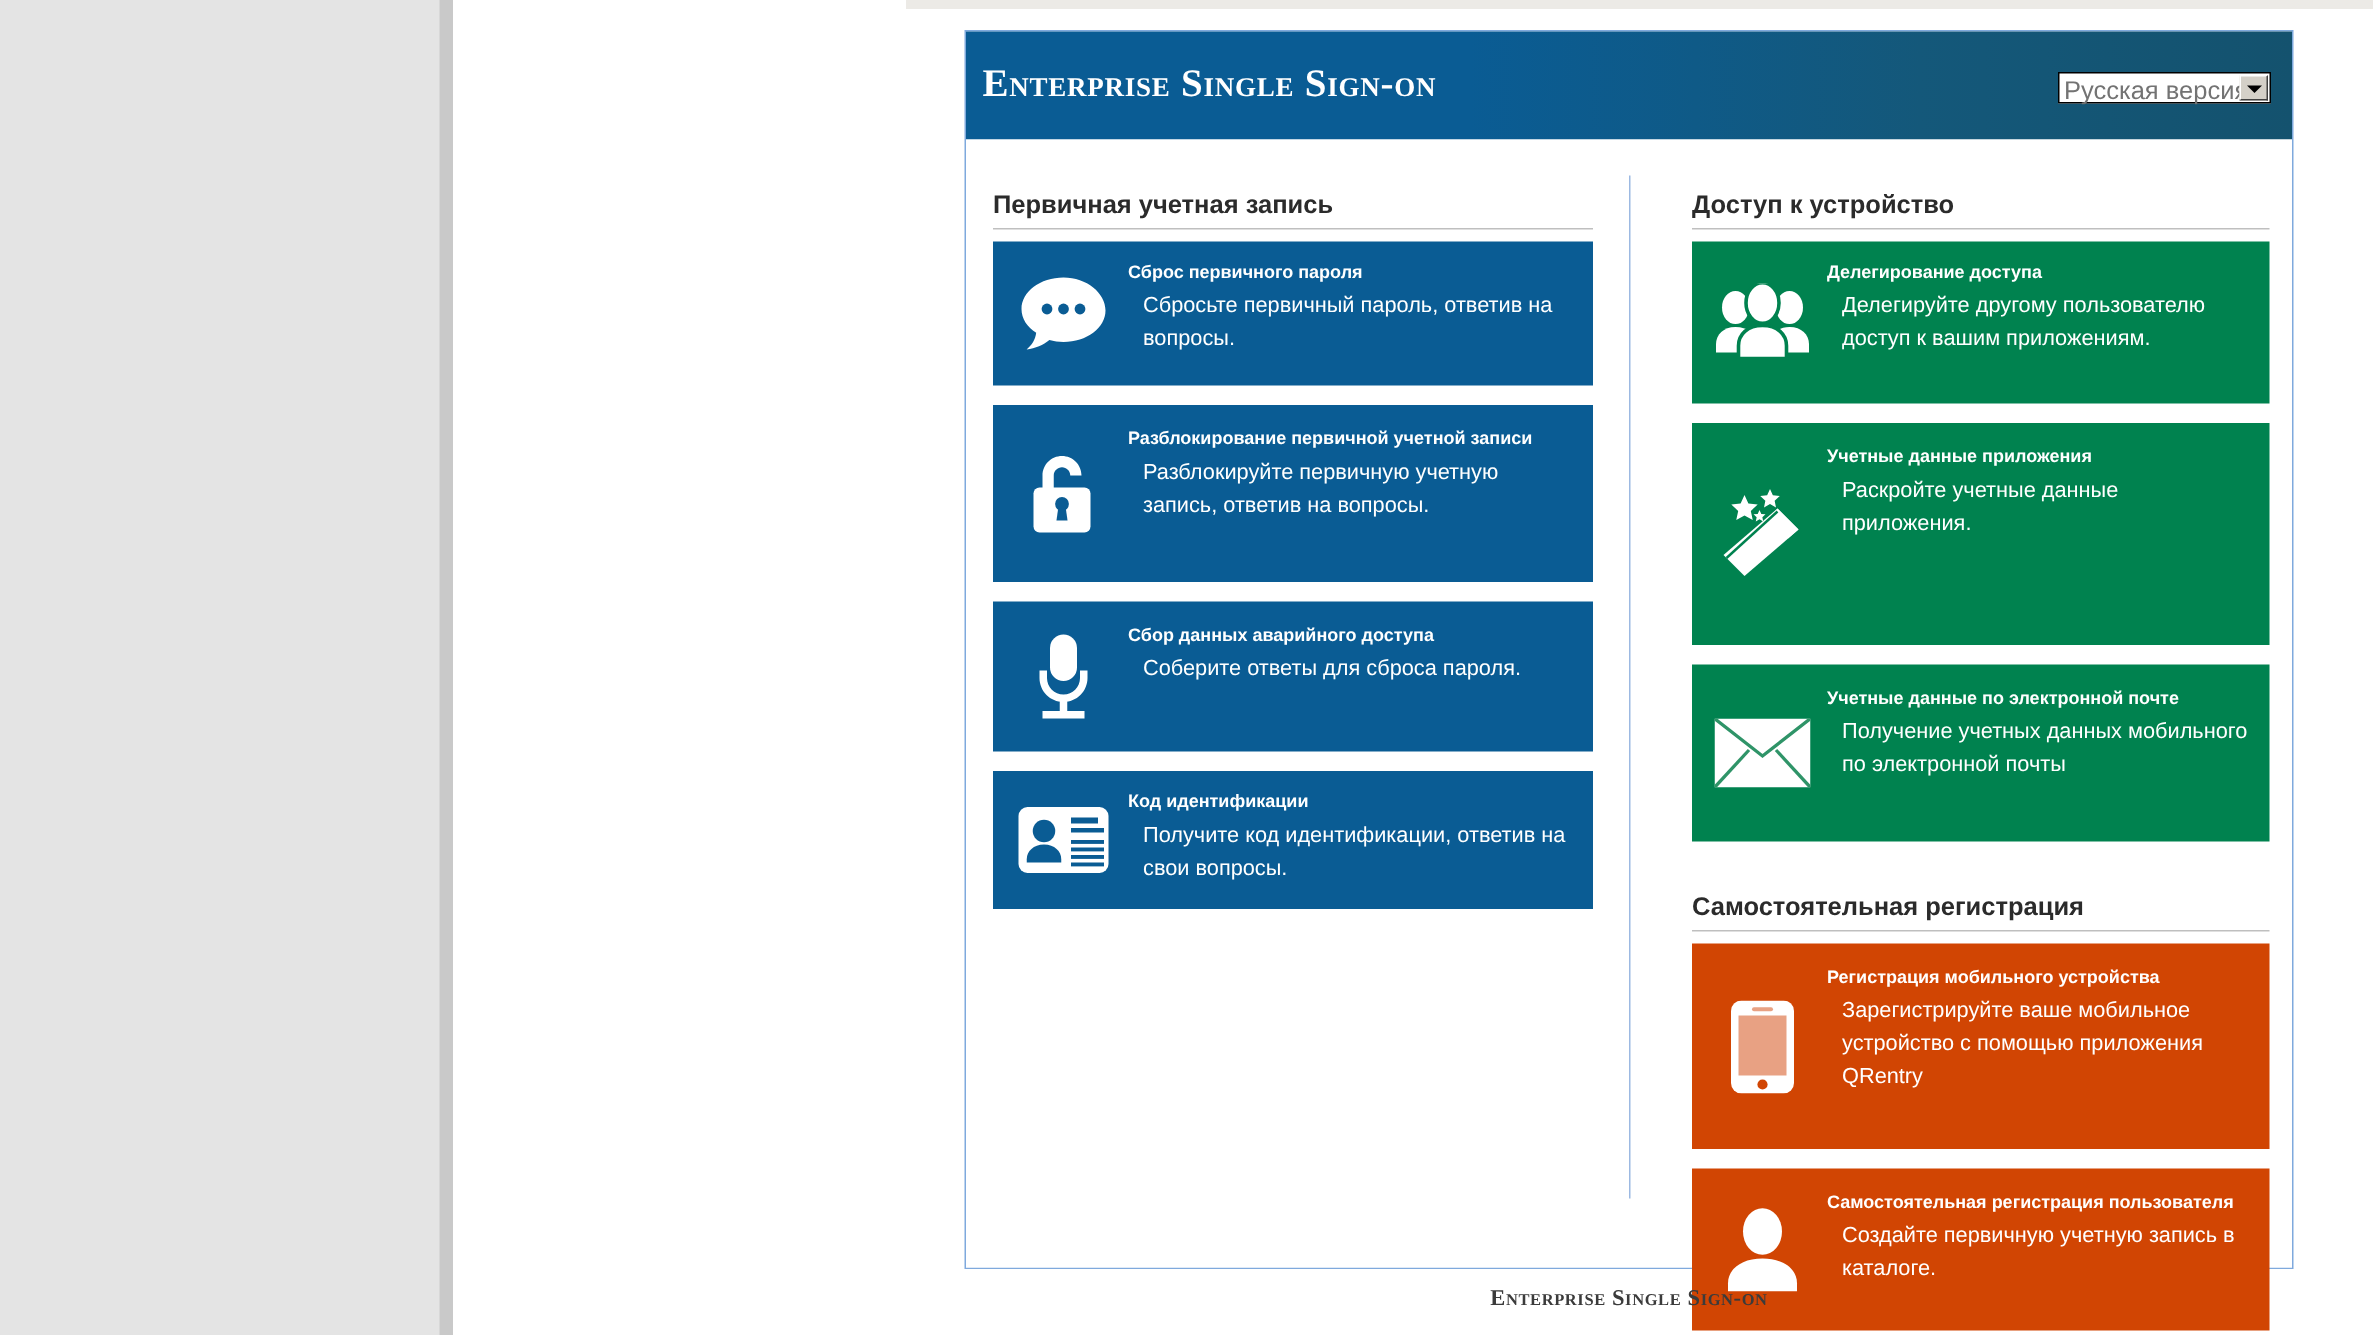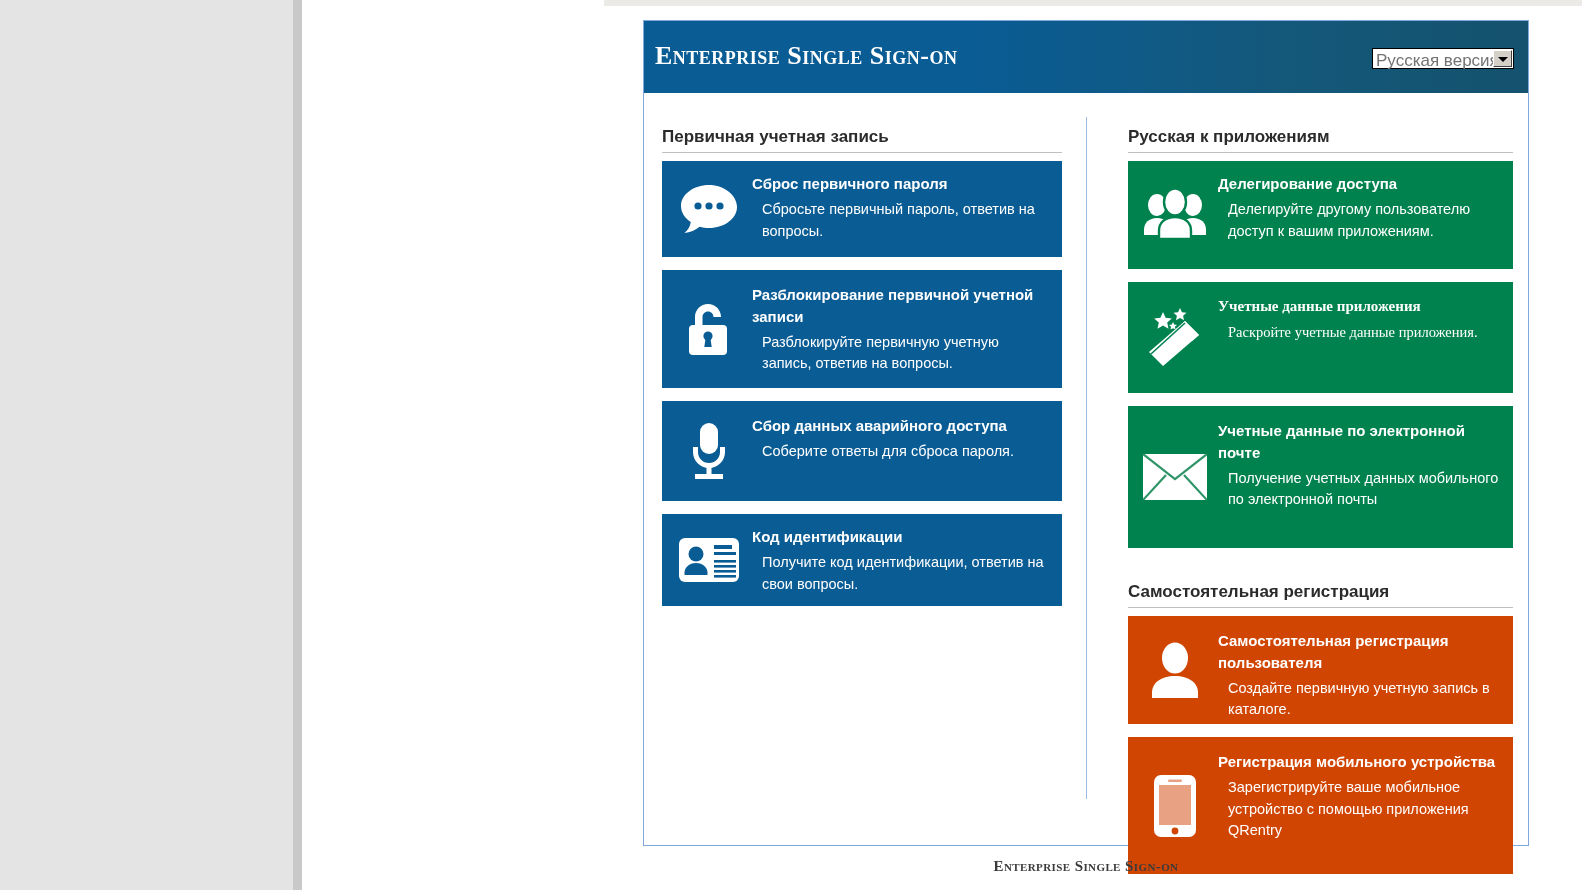--- a/index.html
+++ b/index.html
@@ -145,39 +145,39 @@
   .card-icon {
     position: absolute;
     left: 14px; top: 50%;
     transform: translateY(-50%);
     width: 66px; height: 66px;
     display: flex; align-items: center; justify-content: center;
   }
   .card-icon svg { display: block; }
   .card-body { margin-left: 90px; }
   .card-title {
-    font-size: 15px;
+    font-size: 12px;
     font-weight: bold;
     line-height: 1.45;
     margin-bottom: 4px;
   }
   .card-desc {
     font-size: 14.5px;
     line-height: 1.5;
     margin-left: 10px;
   }
 
   
   .c-reset   { height: 96px; }
   .c-unlock  { height: 118px; }
   .c-mic     { height: 100px; }
   .c-id      { height: 92px; }
   .c-deleg   { height: 108px; }
-  .c-wand    { height: 111px; font-family: Liberation Serif, serif; }
-  .c-mail    { height: 142px; margin-top: 13px; }
+  .c-wand    { height: 148px; }
+  .c-mail    { height: 118px; margin-top: 13px; }
   .c-self    { height: 108px; }
   .c-mobile  { height: 137px; }
 
   .card.tall .card-body { padding-top: 2px; }
 
   
   #footer {
     position: absolute;
     left: 341px; top: 858px;
     width: 886px;
@@ -276,21 +276,21 @@
               </svg>
             </div>
             <div class="card-body">
               <div class="card-title">Код идентификации</div>
               <div class="card-desc">Получите код идентификации, ответив на свои вопросы.</div>
             </div>
           </div>
         </div>
 
         <div class="column" id="col-right">
-          <div class="section-title">Русская к приложениям</div>
+          <div class="section-title">Доступ к устройство</div>
 
           <div class="card green c-deleg">
             <div class="card-icon">
               <svg width="62" height="52" viewBox="0 0 62 52">
                 <ellipse cx="13" cy="16" rx="9" ry="11" fill="#ffffff"></ellipse>
                 <path d="M13 29C5 29 0 34 0 40.5V46h26v-5.5C26 34 21 29 13 29z" fill="#ffffff"></path>
                 <ellipse cx="49" cy="16" rx="9" ry="11" fill="#ffffff"></ellipse>
                 <path d="M49 29c-8 0-13 5-13 11.5V46h26v-5.5C62 34 57 29 49 29z" fill="#ffffff"></path>
                 <ellipse cx="31" cy="13" rx="11" ry="13.5" fill="#ffffff" stroke="#00824f" stroke-width="2.4"></ellipse>
                 <path d="M31 28c-10 0-16 6-16 13.5V50h32v-8.5C47 34 41 28 31 28z" fill="#ffffff" stroke="#00824f" stroke-width="2.4"></path>
@@ -329,47 +329,47 @@
               </svg>
             </div>
             <div class="card-body">
               <div class="card-title">Учетные данные по электронной почте</div>
               <div class="card-desc">Получение учетных данных мобильного по электронной почты</div>
             </div>
           </div>
 
           <div class="section-title second">Самостоятельная регистрация</div>
 
-          <div class="card orange c-self tall">
-            <div class="card-icon">
-              <svg width="50" height="56" viewBox="0 0 50 56">
-                <ellipse cx="25" cy="16" rx="13" ry="15.5" fill="#ffffff"></ellipse>
-                <path d="M25 34C11 34 2 41 2 50.5V56h46v-5.5C48 41 39 34 25 34z" fill="#ffffff"></path>
-              </svg>
-            </div>
-            <div class="card-body">
-              <div class="card-title">Самостоятельная регистрация пользователя</div>
-              <div class="card-desc">Создайте первичную учетную запись в каталоге.</div>
-            </div>
-          </div>
-
           <div class="card orange c-mobile tall">
             <div class="card-icon">
               <svg width="42" height="62" viewBox="0 0 42 62">
                 <rect x="0" y="0" width="42" height="62" rx="7" fill="#ffffff"></rect>
                 <rect x="5" y="10" width="32" height="40" fill="#e8a183"></rect>
                 <rect x="14" y="4.5" width="14" height="2.6" rx="1.3" fill="#e8a183"></rect>
                 <circle cx="21" cy="56" r="3.4" fill="#d14503"></circle>
               </svg>
             </div>
             <div class="card-body">
               <div class="card-title">Регистрация мобильного устройства</div>
               <div class="card-desc">Зарегистрируйте ваше мобильное устройство с помощью приложения QRentry</div>
             </div>
           </div>
+
+          <div class="card orange c-self tall">
+            <div class="card-icon">
+              <svg width="50" height="56" viewBox="0 0 50 56">
+                <ellipse cx="25" cy="16" rx="13" ry="15.5" fill="#ffffff"></ellipse>
+                <path d="M25 34C11 34 2 41 2 50.5V56h46v-5.5C48 41 39 34 25 34z" fill="#ffffff"></path>
+              </svg>
+            </div>
+            <div class="card-body">
+              <div class="card-title">Самостоятельная регистрация пользователя</div>
+              <div class="card-desc">Создайте первичную учетную запись в каталоге.</div>
+            </div>
+          </div>
         </div>
       </div>
     </div>
 
     <div id="footer">
       <span>Enterprise Single Sign-on</span>
     </div>
   </div>
 </div>
 

